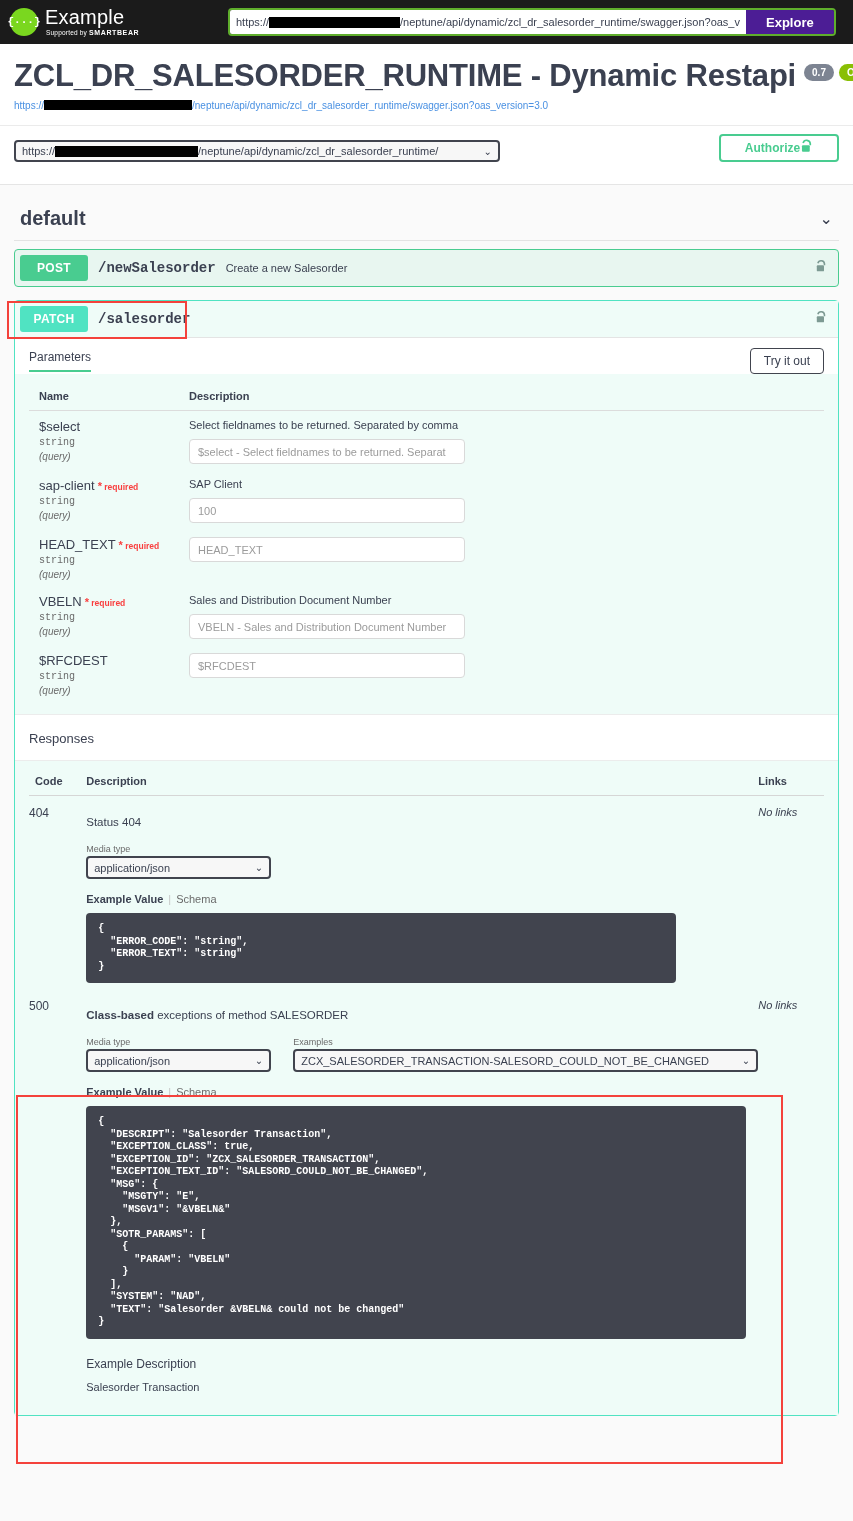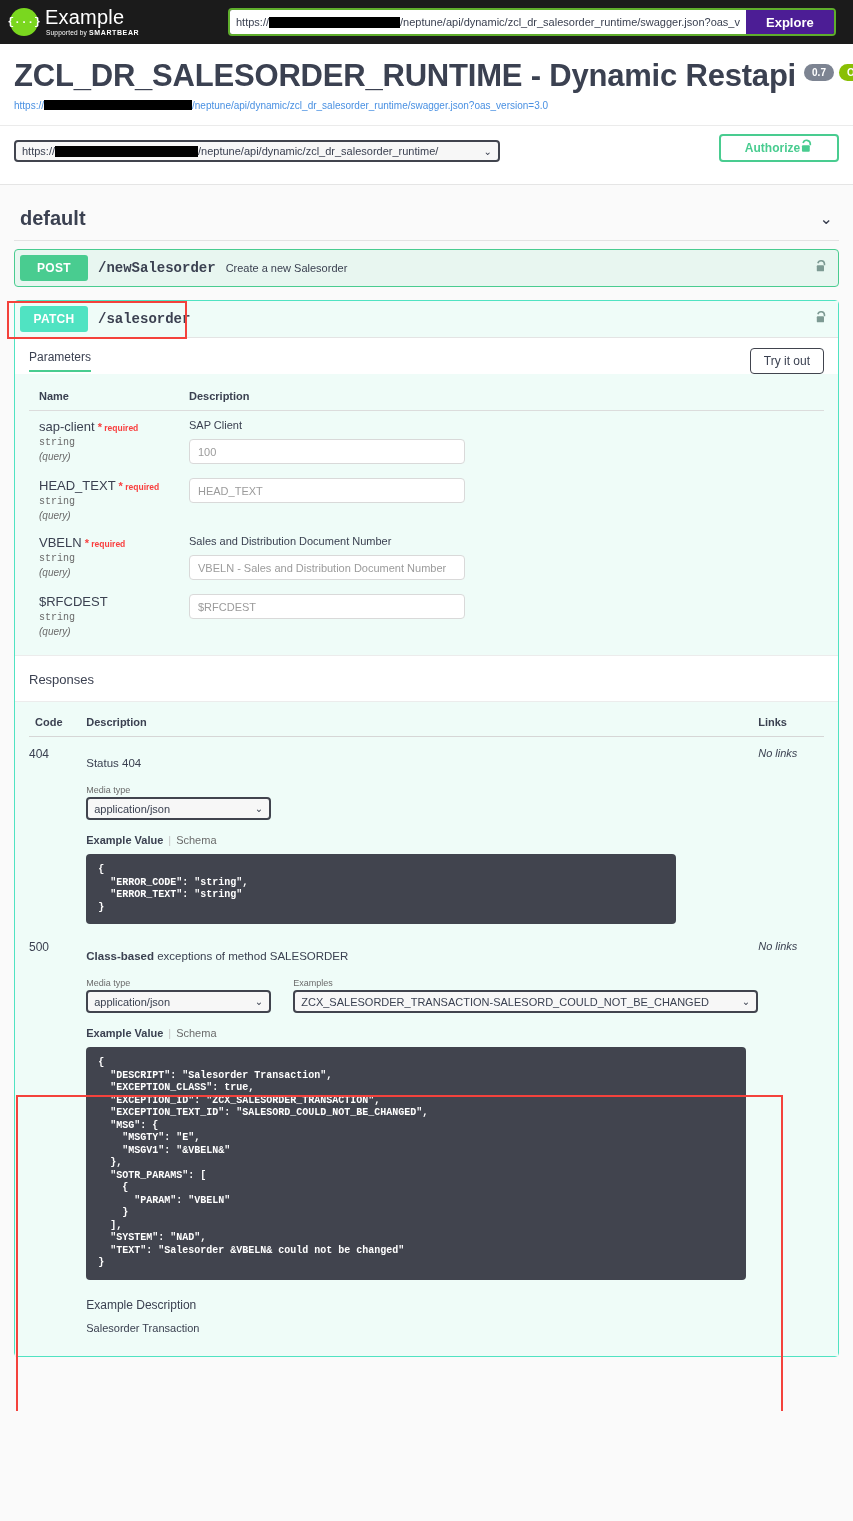--- a/index.html
+++ b/index.html
@@ -481,20 +481,31 @@
 
           <div class="params-area">
             <table class="ptable">
               <thead>
                 <tr>
                   <th class="col-name">Name</th>
                   <th>Description</th>
                 </tr>
               </thead>
               <tbody>
+                <tr>
+                  <td>
+                    <div class="p-name">$select</div>
+                    <div class="p-type">string</div>
+                    <div class="p-in">(query)</div>
+                  </td>
+                  <td>
+                    <div class="p-descr">Select fieldnames to be returned. Separated by comma</div>
+                    <div class="p-input">$select - Select fieldnames to be returned. Separat</div>
+                  </td>
+                </tr>
                 <tr>
                   <td>
                     <div class="p-name"><span>sap-client</span><span class="p-req"><span class="star">*</span> <span>required</span></span></div>
                     <div class="p-type">string</div>
                     <div class="p-in">(query)</div>
                   </td>
                   <td>
                     <div class="p-descr">SAP Client</div>
                     <div class="p-input">100</div>
                   </td>

